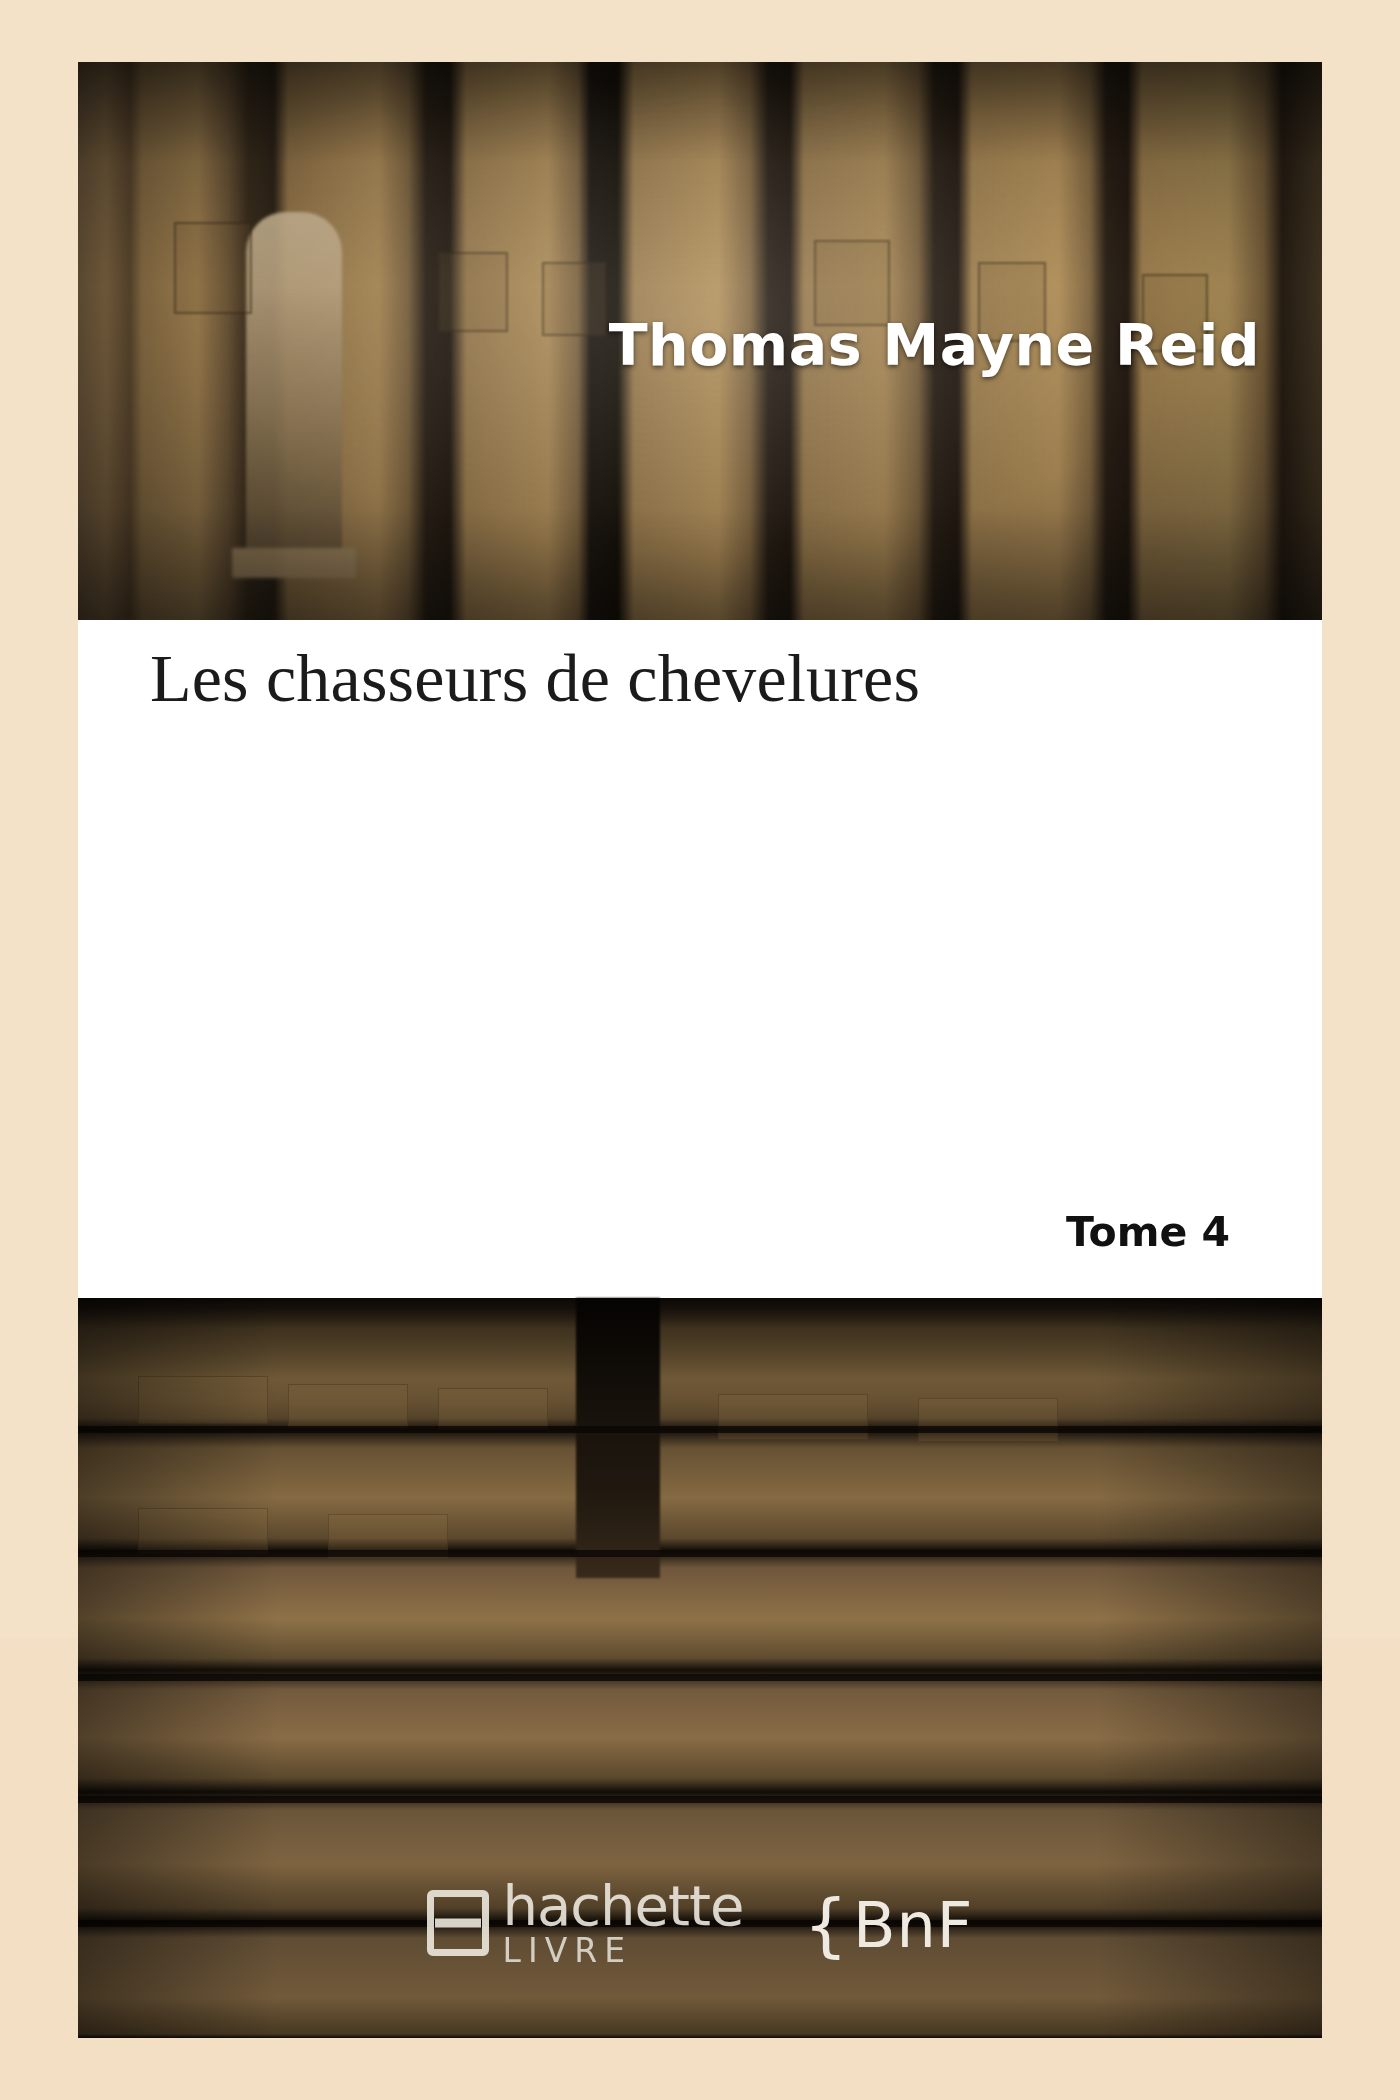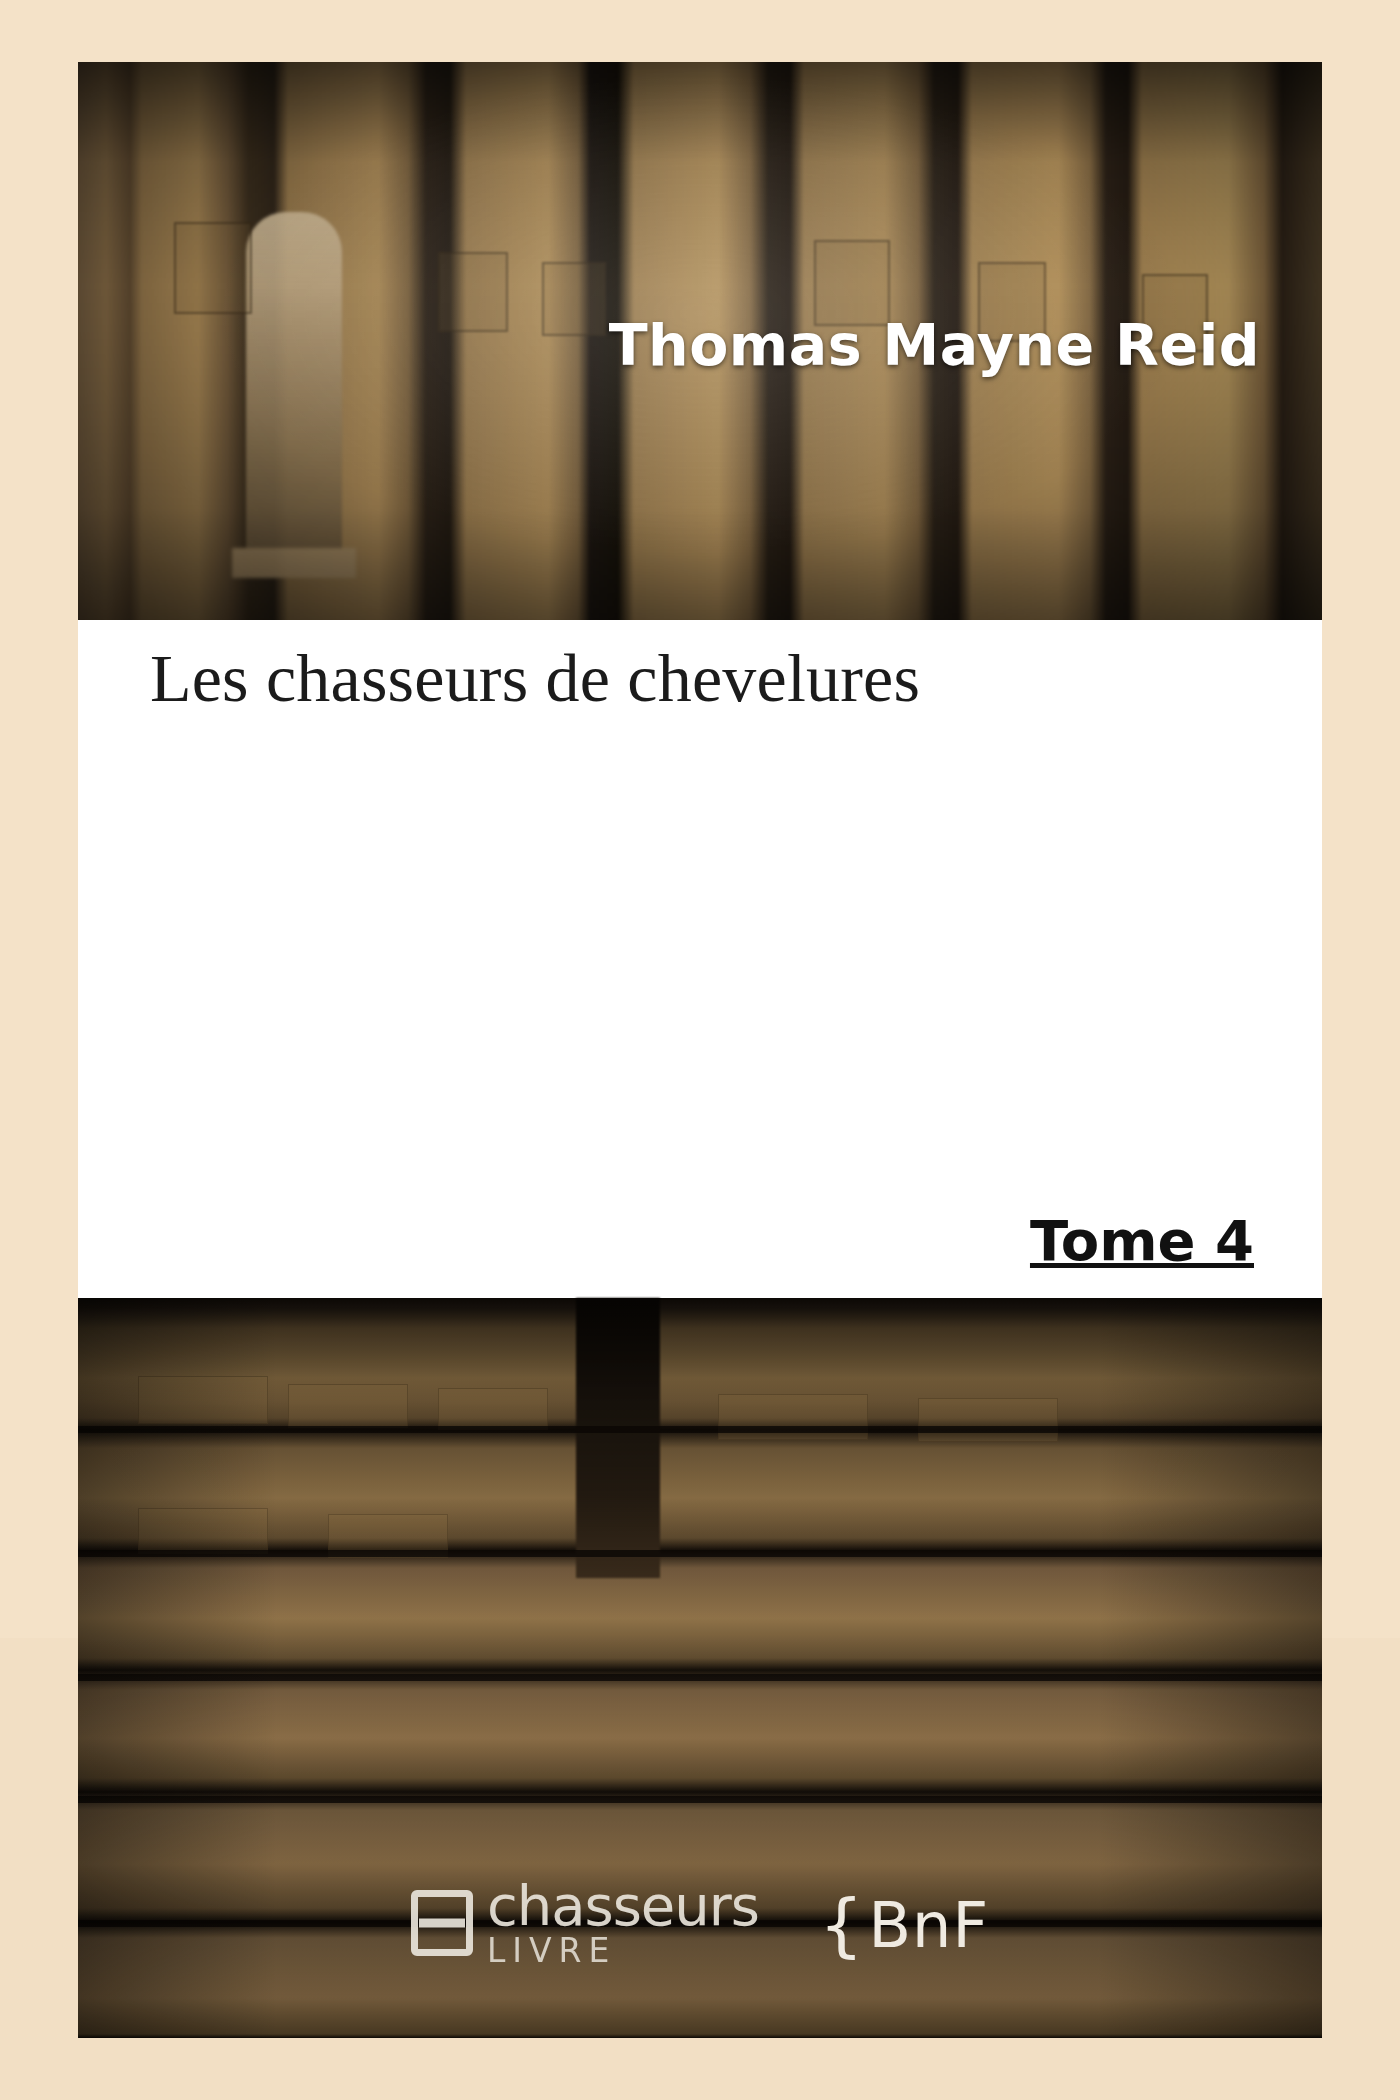--- a/index.html
+++ b/index.html
@@ -183,26 +183,25 @@
     line-height: 1.12;
     text-align: right;
     white-space: nowrap;
   }
 
   .tome {
     position: absolute;
     left: 0; top: 1146px;
     width: 1244px;
     text-align: right;
-    padding-right: 68px;
+    padding-right: 92px;
     font-family: "DejaVu Sans", sans-serif;
     font-weight: bold;
-    font-size: 56px;
+    font-size: 41px;
     color: #111111;
-    text-decoration: underline;
   }
 
   
   .logos {
     position: absolute;
     left: 0; bottom: 72px;
     width: 1244px;
     display: flex;
     justify-content: center;
     align-items: flex-end;
@@ -303,21 +302,21 @@
       <div class="divider" style="left:0;top:376px;width:1244px;height:7px;"></div>
       <div class="divider" style="left:0;top:498px;width:1244px;height:7px;"></div>
       <div class="divider" style="left:0;top:622px;width:1244px;height:7px;"></div>
       <div class="shade"></div>
     </div>
 
     <div class="logos">
       <div class="hachette">
         <div class="hachette-mark"></div>
         <div class="hachette-text">
-          <div class="hachette-name">chasseurs</div>
+          <div class="hachette-name">hachette</div>
           <div class="hachette-sub">LIVRE</div>
         </div>
       </div>
       <div class="bnf">
         <span class="brace">{</span>
         <span>BnF</span>
       </div>
     </div>
 
   </div>

